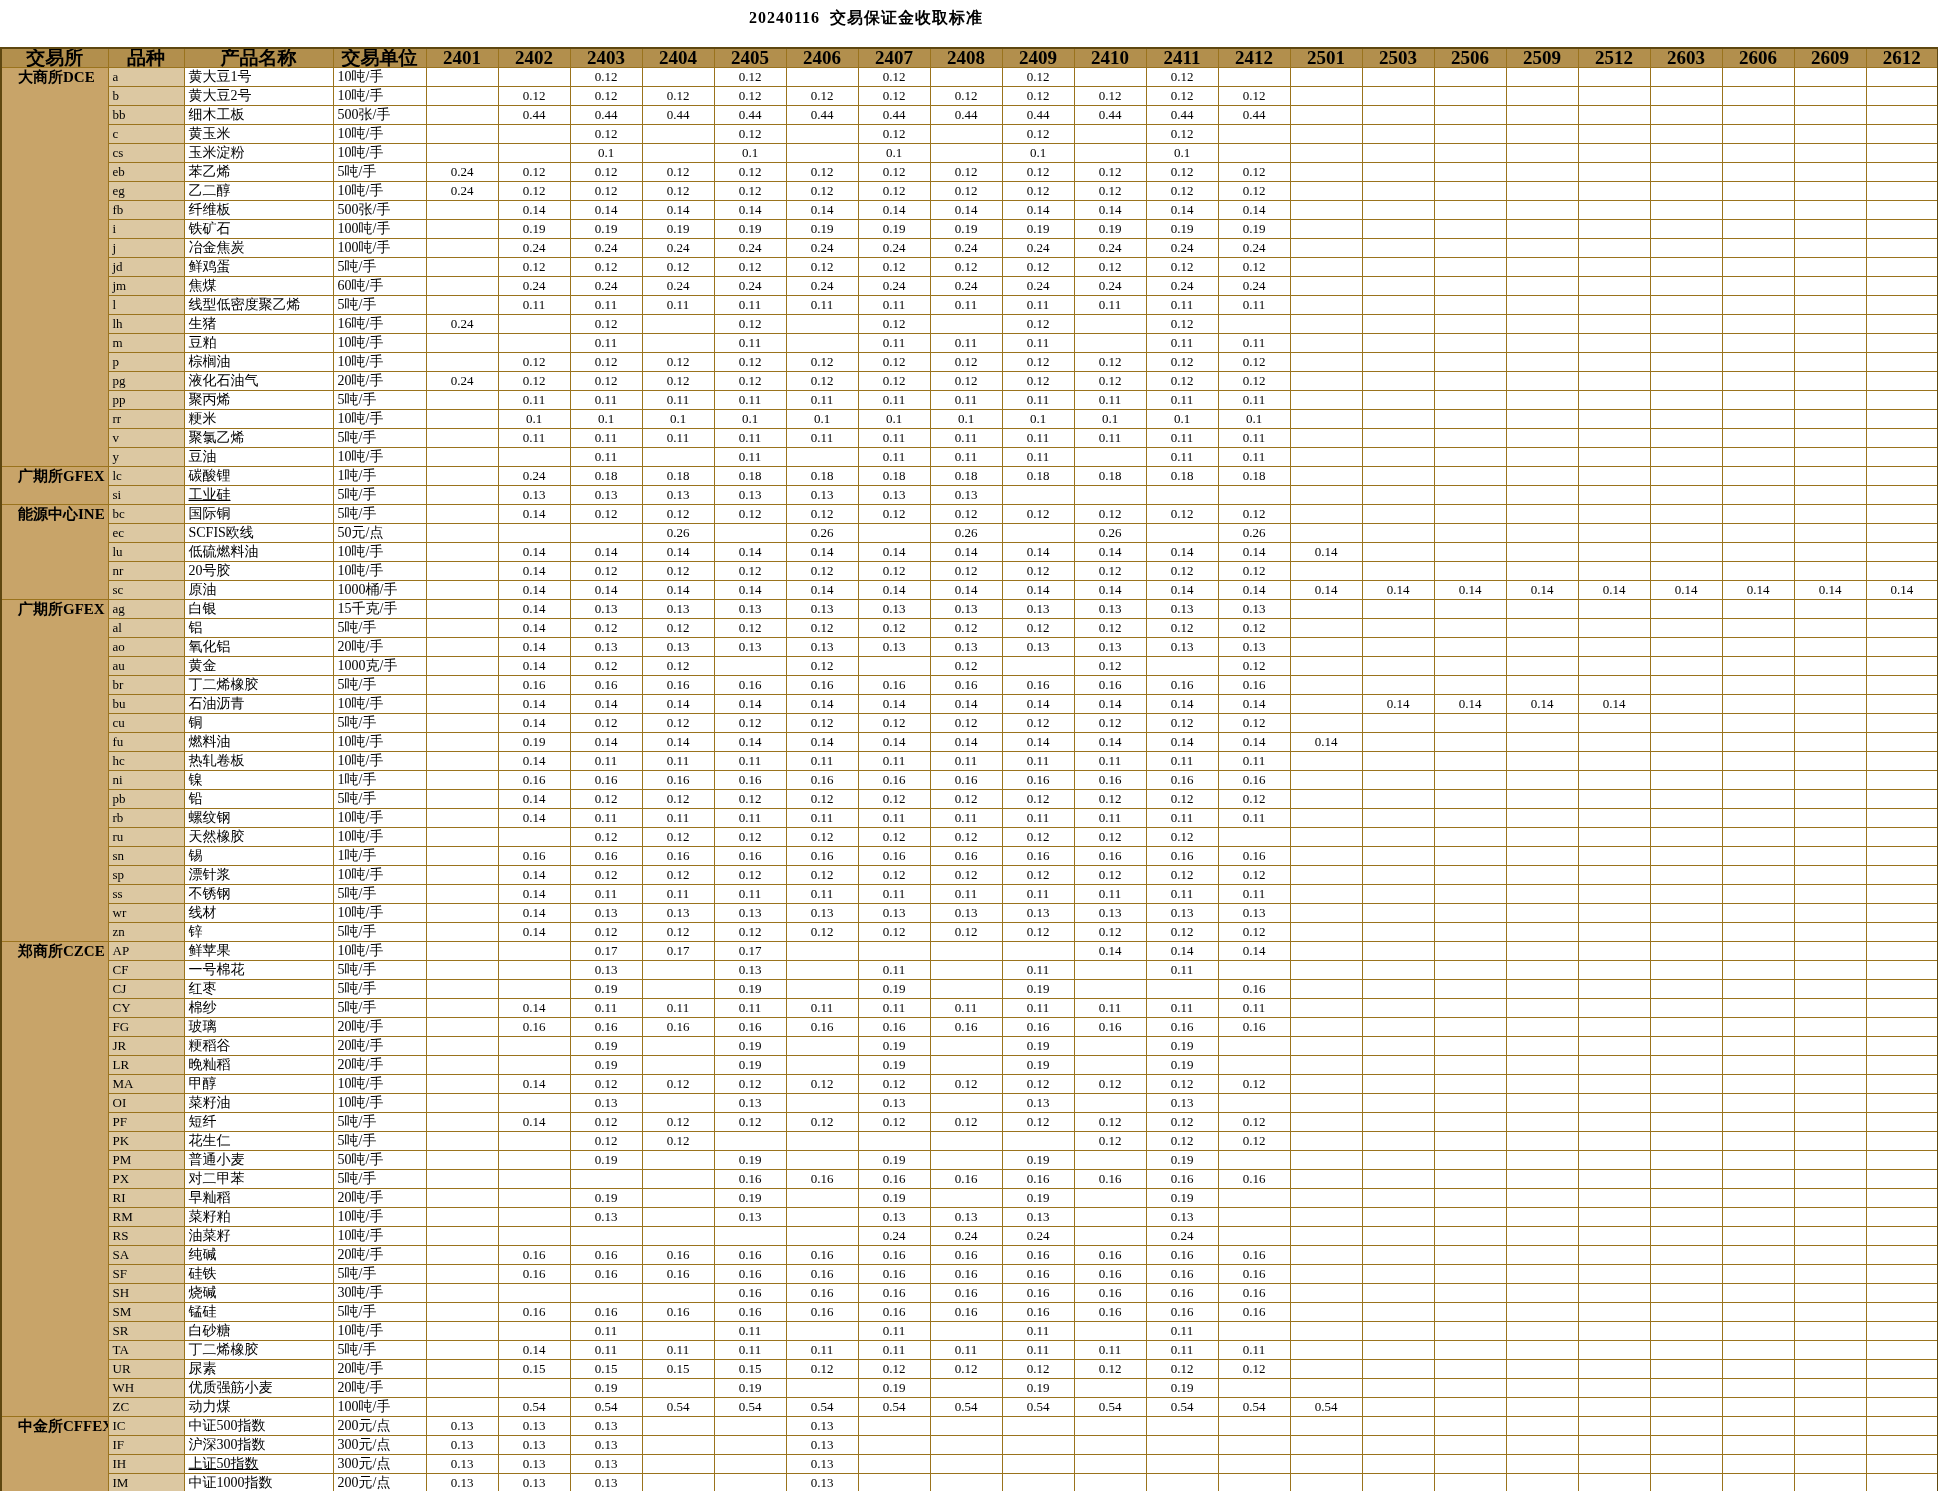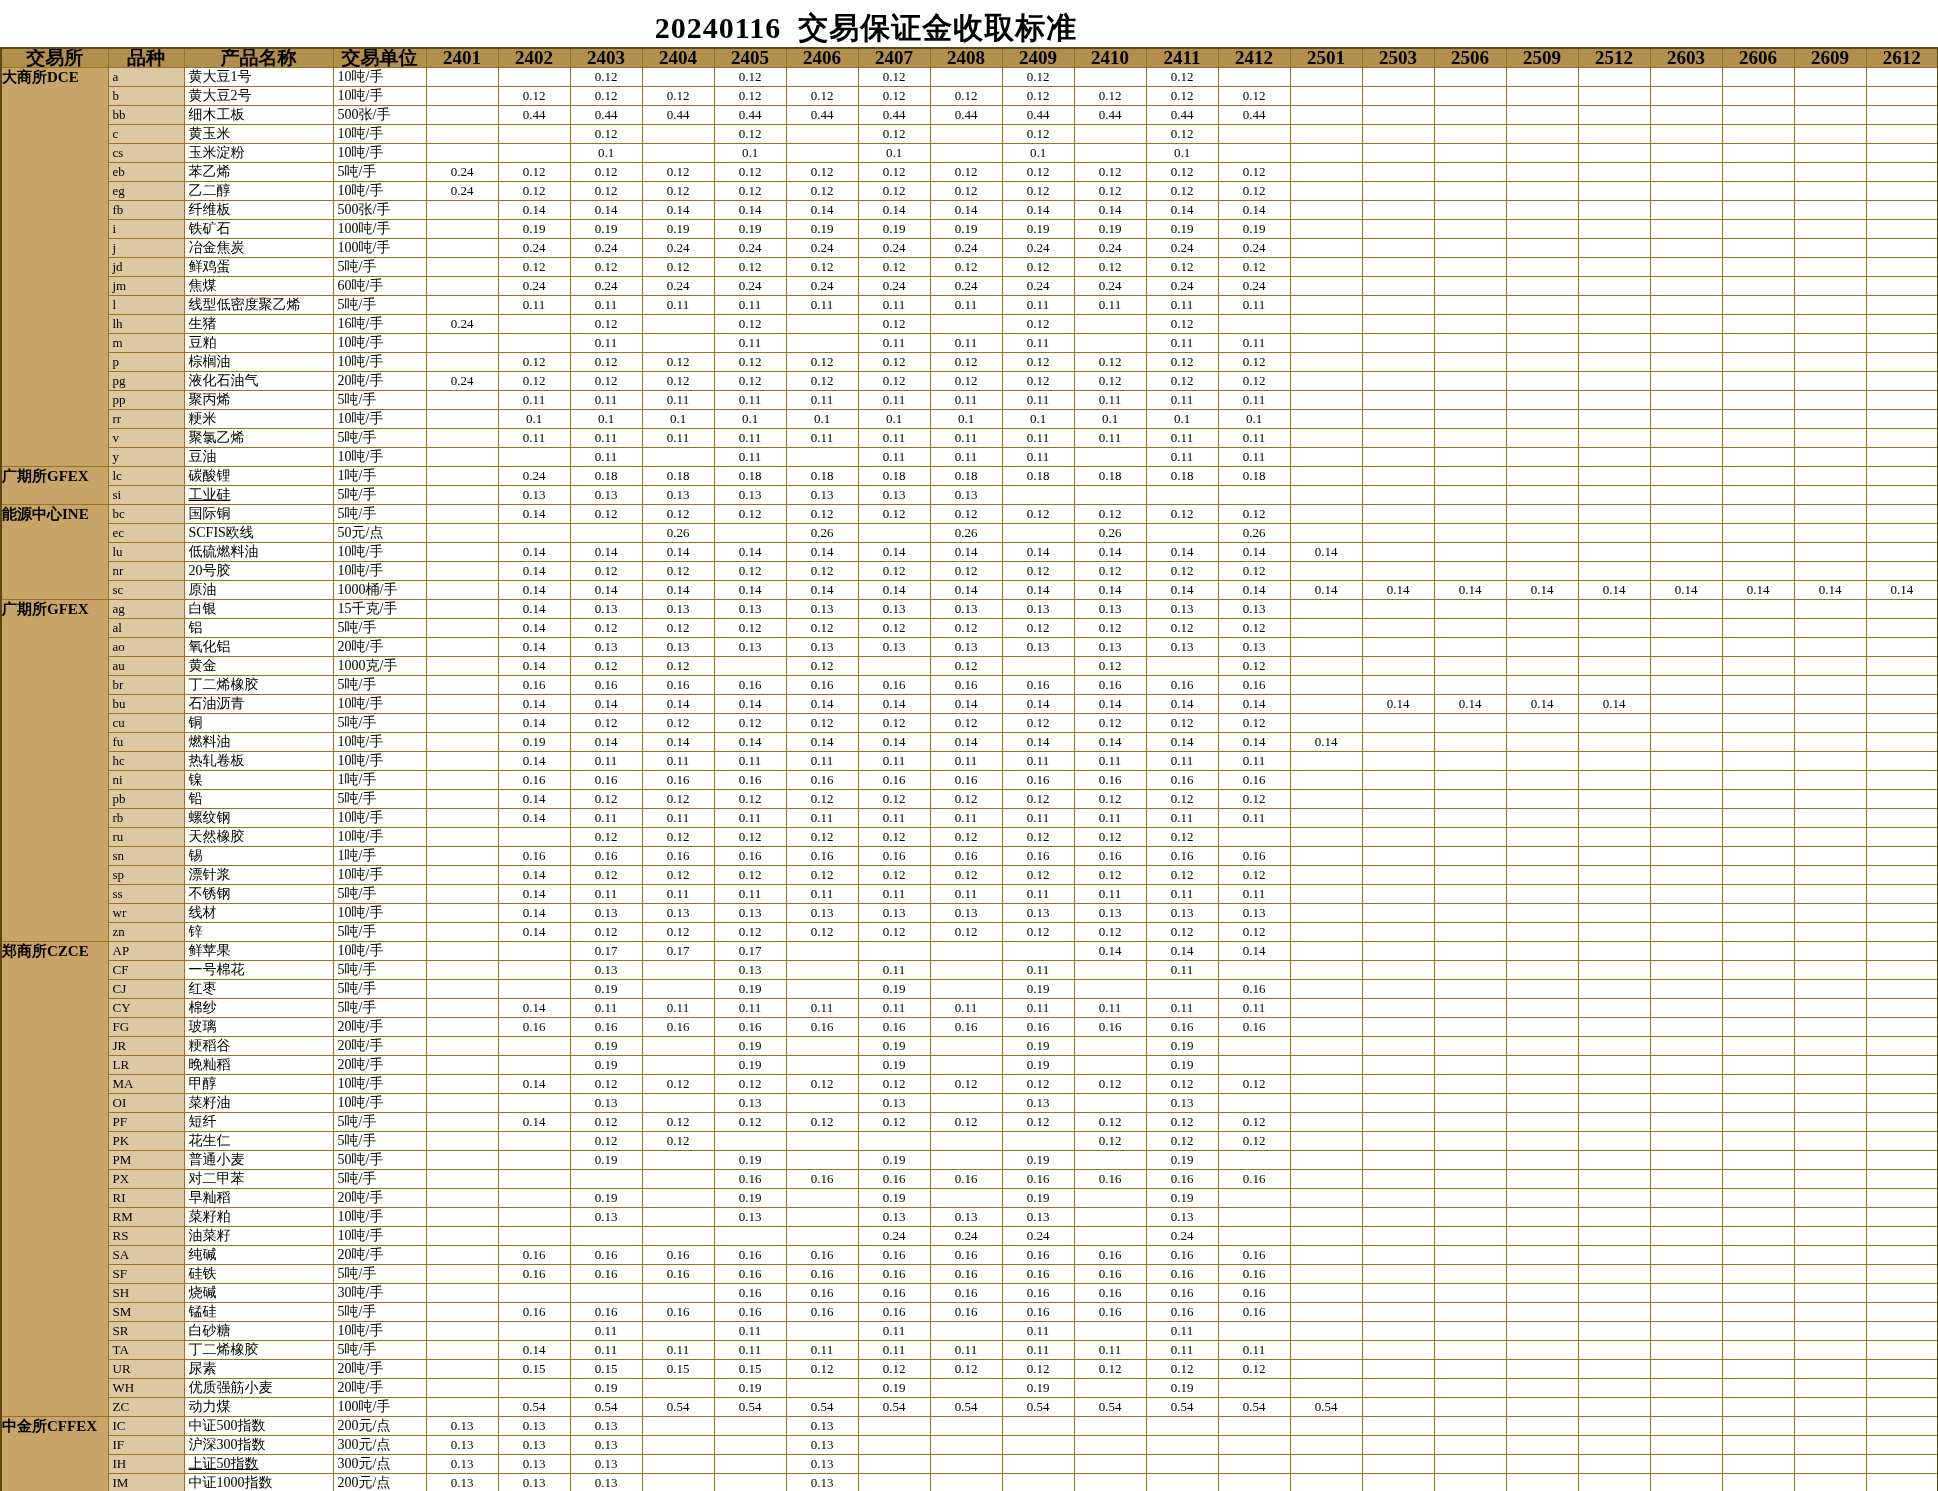--- a/index.html
+++ b/index.html
@@ -10,42 +10,42 @@
     --outer:#5e4710;
   }
   html,body{margin:0;padding:0;}
   body{
     width:1938px;height:1491px;background:#ffffff;position:relative;
     font-family:"Liberation Serif","DejaVu Serif",serif;color:#000;
     overflow:hidden;
   }
   .title{
     position:absolute;top:8px;left:0;width:1732px;text-align:center;
-    font-size:30px;font-weight:bold;letter-spacing:1px;white-space:pre;
+    font-size:16px;font-weight:bold;letter-spacing:1px;white-space:pre;
   }
   table.sheet{
     position:absolute;top:47px;left:0;width:1938px;
     border-collapse:collapse;table-layout:fixed;
     border:2px solid var(--outer);
   }
   .sheet th,.sheet td{
     border:1px solid var(--grid);
     height:18px;line-height:18px;
     padding:0 2px;overflow:hidden;white-space:nowrap;
     font-size:13px;
   }
   .sheet thead th{
     background:var(--header-bg);
     font-weight:bold;font-size:19px;text-align:center;
     border-top:2px solid var(--outer);
   }
   td.exchange{
     background:var(--exchange-bg);
     font-weight:bold;font-size:15px;text-align:left;
-    vertical-align:top;padding-left:0;
+    vertical-align:top;padding-left:16px;
   }
   td.code{background:var(--code-bg);text-align:left;padding-left:4px;font-size:13px;}
   td.product{text-align:left;padding-left:4px;font-size:14px;}
   td.unit{text-align:left;padding-left:4px;font-size:14px;}
   td.val{text-align:center;}
   .u{text-decoration:underline;margin-top:12px;}
 </style>
 </head>
 <body>
 

